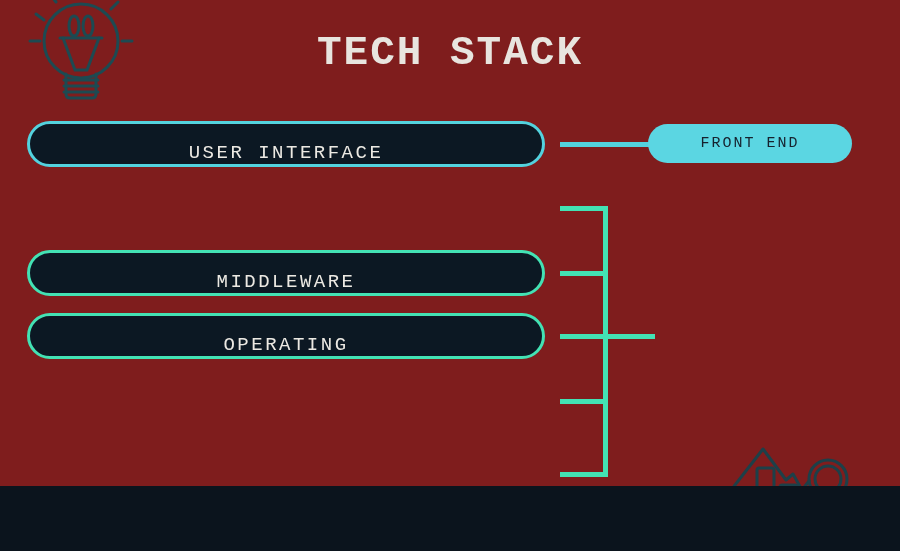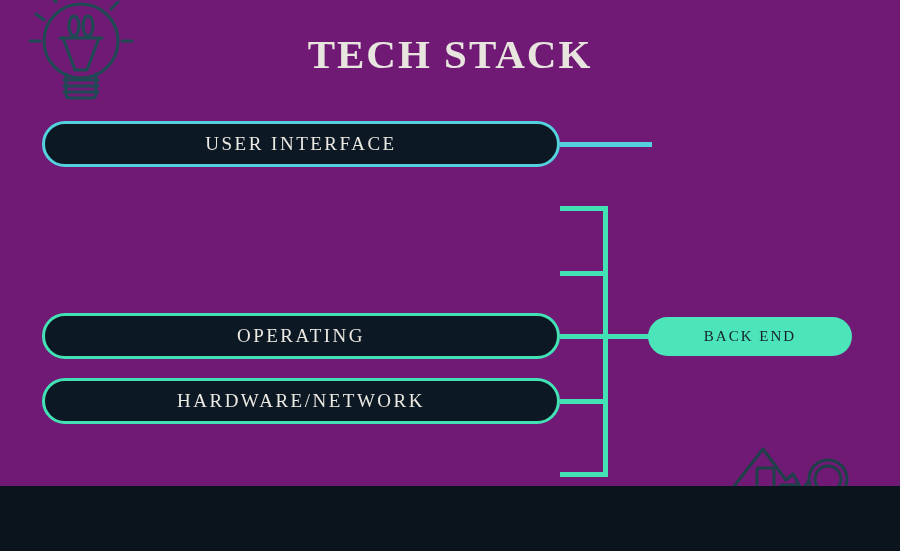--- a/index.html
+++ b/index.html
@@ -1,30 +1,30 @@
 <!DOCTYPE html>
 <html><head>
 <meta charset="utf-8">
 <style>
   html,body{margin:0;padding:0;background:#0b141d;}
   #canvas{
     position:relative;width:900px;height:486px;overflow:hidden;
-    background:#701a75;
-    font-family:Liberation Serif, serif;
+    background:#7f1d1d;
+    font-family:Liberation Mono, monospace;
   }
   
   .title{
     position:absolute;top:30px;left:0;width:100%;text-align:center;
     font-size:41px;font-weight:bold;letter-spacing:2px;color:#e8e5df;
   }
   
   .box{
-    position:absolute;left:42px;width:518px;height:46px;
+    position:absolute;left:27px;width:518px;height:46px;
     box-sizing:border-box;border-radius:24px;background:#0c1823;
-    display:flex;align-items:center;justify-content:center;
+    display:flex;align-items:flex-end;justify-content:center;
   }
   .box.frontend{border:3.5px solid #53d2de;}
   .box.backend{border:3.5px solid #43e2b4;}
   .box-label{
     color:#ece9e3;font-size:19px;letter-spacing:2.5px;font-weight:400;
   }
   
   .line{position:absolute;}
   .line.cyan{background:#53d2de;}
   .line.mint{background:#43e2b4;}
@@ -92,41 +92,41 @@
       <line x1="117" y1="63" x2="121" y2="68" stroke-width="6"></line>
       <line x1="122" y1="70" x2="137" y2="96" stroke-width="8"></line>
     </g>
   </svg>
 
   <div class="title">TECH STACK</div>
 
   <div class="box frontend" style="top:121px">
     <span class="box-label">USER INTERFACE</span>
   </div>
+  <div class="box backend" style="top:250px">
+    <span class="box-label">MIDDLEWARE</span>
+  </div>
   <div class="box backend" style="top:313px">
     <span class="box-label">OPERATING</span>
-  </div>
-  <div class="box backend" style="top:378px">
-    <span class="box-label">HARDWARE/NETWORK</span>
   </div>
 
   <div class="line cyan" style="left:560px;top:141.5px;width:92px;height:5px"></div>
 
   <div class="line mint" style="left:560px;top:205.5px;width:45px;height:5px"></div>
   <div class="line mint" style="left:560px;top:270.5px;width:45px;height:5px"></div>
   <div class="line mint" style="left:560px;top:333.5px;width:45px;height:5px"></div>
   <div class="line mint" style="left:560px;top:398.5px;width:45px;height:5px"></div>
   <div class="line mint" style="left:560px;top:471.5px;width:45px;height:5px"></div>
 
   <div class="line mint" style="left:603px;top:205.5px;width:5px;height:271px"></div>
 
   <div class="line mint" style="left:603px;top:333.5px;width:52px;height:5px"></div>
 
-  <div class="pill backend" style="top:316.5px">
-    <span class="pill-label">BACK END</span>
+  <div class="pill frontend" style="top:124px">
+    <span class="pill-label">FRONT END</span>
   </div>
 
   <div class="logo-badge">
     <span>R</span>
   </div>
   <div class="footer-url">WWW.REPLAYBIRD.COM</div>
 
 </div>
 
 </body></html>

